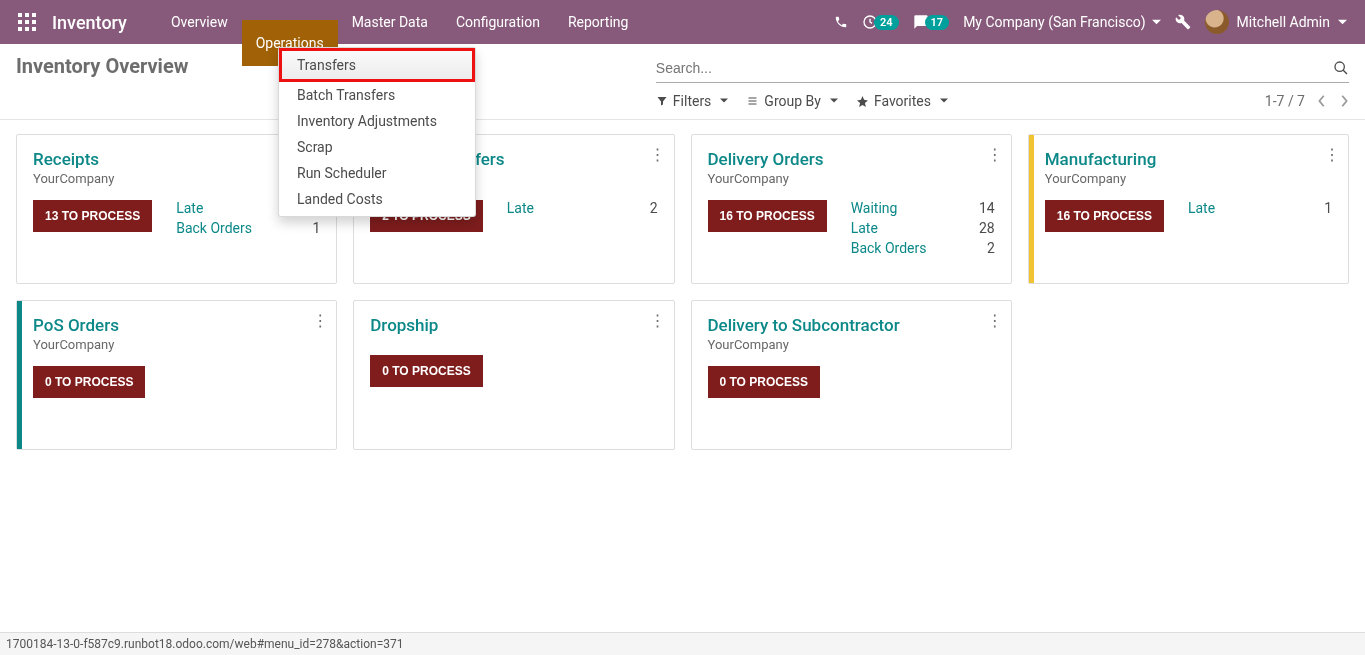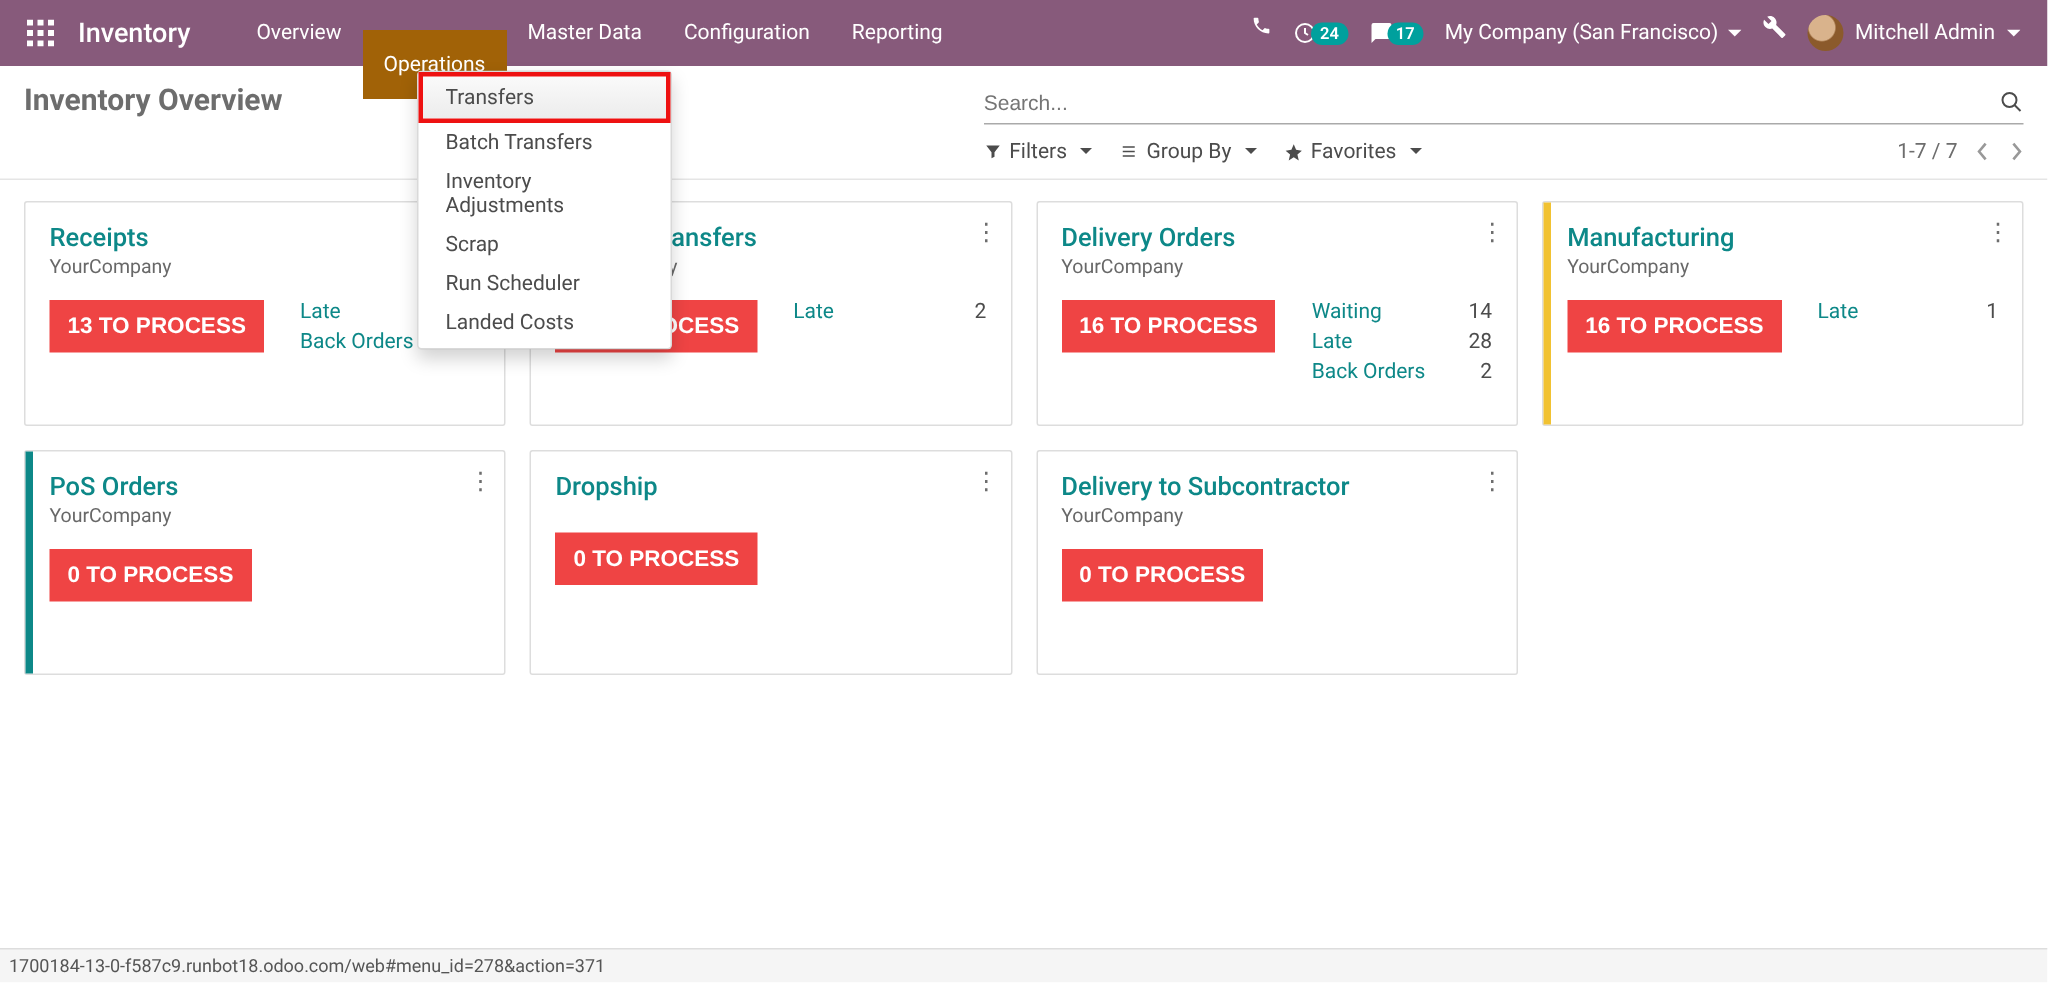--- a/index.html
+++ b/index.html
@@ -5,53 +5,53 @@
 * { box-sizing: border-box; margin: 0; padding: 0; }
 body { font-family: -apple-system, BlinkMacSystemFont, "Segoe UI", Roboto, "Helvetica Neue", Arial, sans-serif; font-size: 14px; color: #4c4c4c; background: #fff; width: 1365px; height: 655px; overflow: hidden; position: relative; }
 
 
 .navbar { background: #875a7b; height: 44px; display: flex; align-items: center; color: #fff; padding: 0 8px; }
 .navbar .apps-icon { margin: 0 10px; }
 .navbar .brand { font-size: 18px; font-weight: 500; margin-right: 30px; margin-left: 6px; }
 .navbar .menu-item { padding: 0 14px; height: 46px; display: flex; align-items: center; color: #fff; font-size: 14px; cursor: pointer; }
 .navbar .menu-item.active { background: #a16207; margin-top: 41px; }
 .navbar .spacer { flex: 1; }
-.navbar .right { display: flex; gap: 14px; padding-right: 10px; }
+.navbar .right { display: flex; align-items: center; gap: 14px; padding-right: 10px; }
 .navbar .company { display: flex; align-items: center; gap: 6px; font-size: 14px; }
 .navbar .user { display: flex; align-items: center; gap: 8px; }
 .navbar .avatar { width: 24px; height: 24px; border-radius: 50%; background: radial-gradient(circle at 40% 35%, #d9b38c 0 40%, #8b5a2b 45% 100%); }
 .badge-wrap { position: relative; display: flex; align-items: center; }
 .badge-wrap .pill { background: #00a09d; color: #fff; font-size: 11px; font-weight: 600; border-radius: 10px; padding: 1px 6px; margin-left: -4px; }
 
 
 .control-panel { display: flex; padding: 10px 16px 6px; border-bottom: 1px solid #e5e5e5; }
 .cp-left { flex: 0 0 48%; }
 .cp-right { flex: 1; display: flex; flex-direction: column; }
 .cp-title { font-size: 20px; color: #6d6d6d; font-weight: 700; }
 .search-row { display: flex; align-items: center; border-bottom: 1px solid #aaa; padding: 2px 0; }
 .search-row input { border: none; outline: none; flex: 1; font-size: 14px; padding: 4px 0; color: #6d6d6d; background: transparent; }
 .filter-row { display: flex; align-items: center; gap: 18px; padding: 10px 0 4px; font-size: 14px; color: #4c4c4c; }
 .filter-row .count-nav { margin-left: auto; display: flex; align-items: center; gap: 12px; color: #6d6d6d; }
 .filter-btn { display: flex; align-items: center; gap: 5px; cursor: pointer; }
 
 
-.dropdown-menu { position: absolute; top: 47px; left: 278px; width: 170px; background: #fff; border: 1px solid rgba(0,0,0,0.15); box-shadow: 0 6px 12px rgba(0,0,0,0.175); border-radius: 3px; padding: 4px 0; z-index: 100; }
+.dropdown-menu { position: absolute; top: 47px; left: 278px; width: 198px; background: #fff; border: 1px solid rgba(0,0,0,0.15); box-shadow: 0 6px 12px rgba(0,0,0,0.175); border-radius: 3px; padding: 4px 0; z-index: 100; }
 .dropdown-menu .dd-item { padding: 5px 18px; font-size: 14px; color: #4c4c4c; cursor: pointer; }
 .dropdown-menu .dd-item.highlighted { border: 3px solid #e11; background: linear-gradient(#fafafa,#ececec); padding: 6px 15px; margin-top: -4px; }
 
 
 .kanban { padding: 14px 16px; display: grid; grid-template-columns: repeat(4, 1fr); gap: 16px; align-items: start; }
 .kcard { background: #fff; border: 1px solid #ddd; border-radius: 2px; padding: 14px 16px 16px; position: relative; min-height: 150px; }
 .kcard .bar { position: absolute; left: 0; top: 0; bottom: 0; width: 5px; }
 .kcard .bar.teal { background: #0d8888; }
 .kcard .bar.yellow { background: #f1c232; }
 .kcard .title { color: #0d8888; font-size: 17px; font-weight: 500; margin-bottom: 2px; }
 .kcard .subtitle { color: #686868; font-size: 13px; margin-bottom: 14px; }
 .kcard .body { display: flex; align-items: flex-start; gap: 24px; }
-.kcard .btn { background: #ef4444; color: #fff; font-weight: 700; font-size: 15px; padding: 9px 12px; border: none; cursor: pointer; white-space: nowrap; }
+.kcard .btn { background: #7f1d1d; color: #fff; font-weight: 700; font-size: 12px; padding: 9px 12px; border: none; cursor: pointer; white-space: nowrap; }
 .kcard .stats { flex: 1; font-size: 14px; }
 .kcard .stats .row { display: flex; justify-content: space-between; color: #0d8888; margin-bottom: 4px; }
 .kcard .stats .row .val { color: #4c4c4c; }
 .kcard .kebab { position: absolute; top: 10px; right: 8px; color: #6d6d6d; cursor: pointer; font-size: 16px; }
 
 
 .statusbar { position: absolute; bottom: 0; left: 0; right: 0; background: #f5f5f5; border-top: 1px solid #ddd; font-size: 12px; color: #555; padding: 4px 6px; }
 
 svg { display: block; }
 .caret { margin-left: 4px; }

